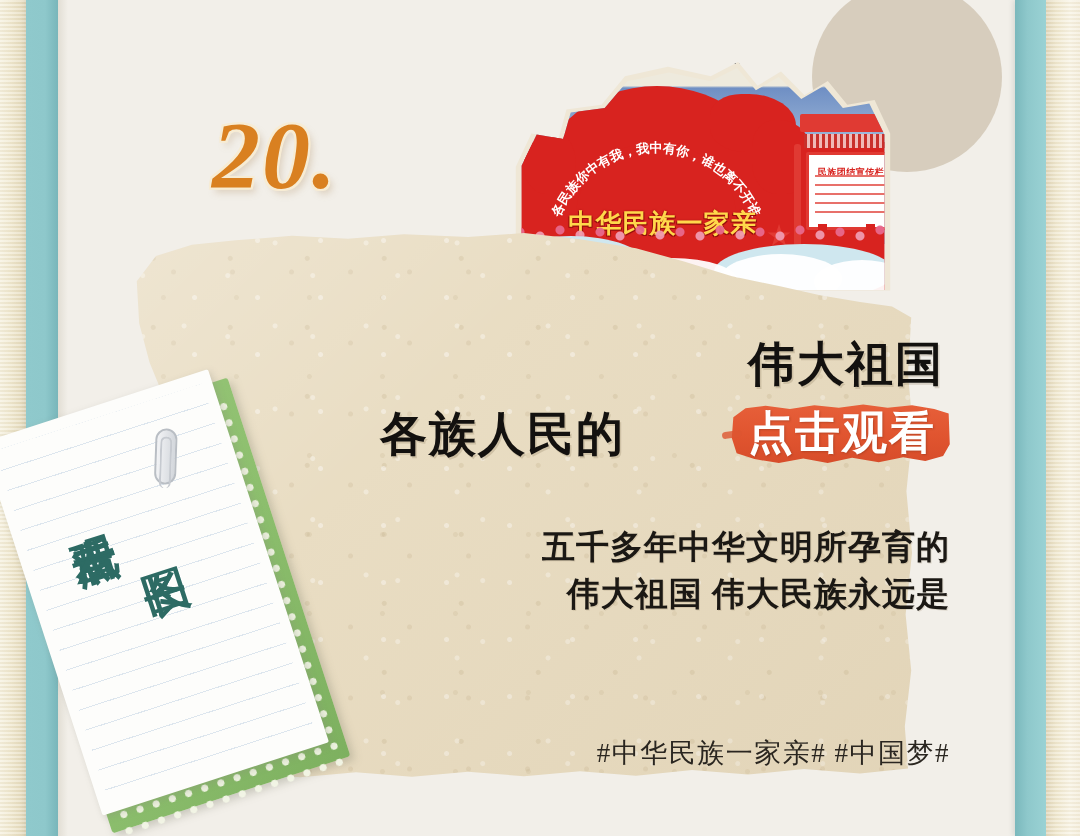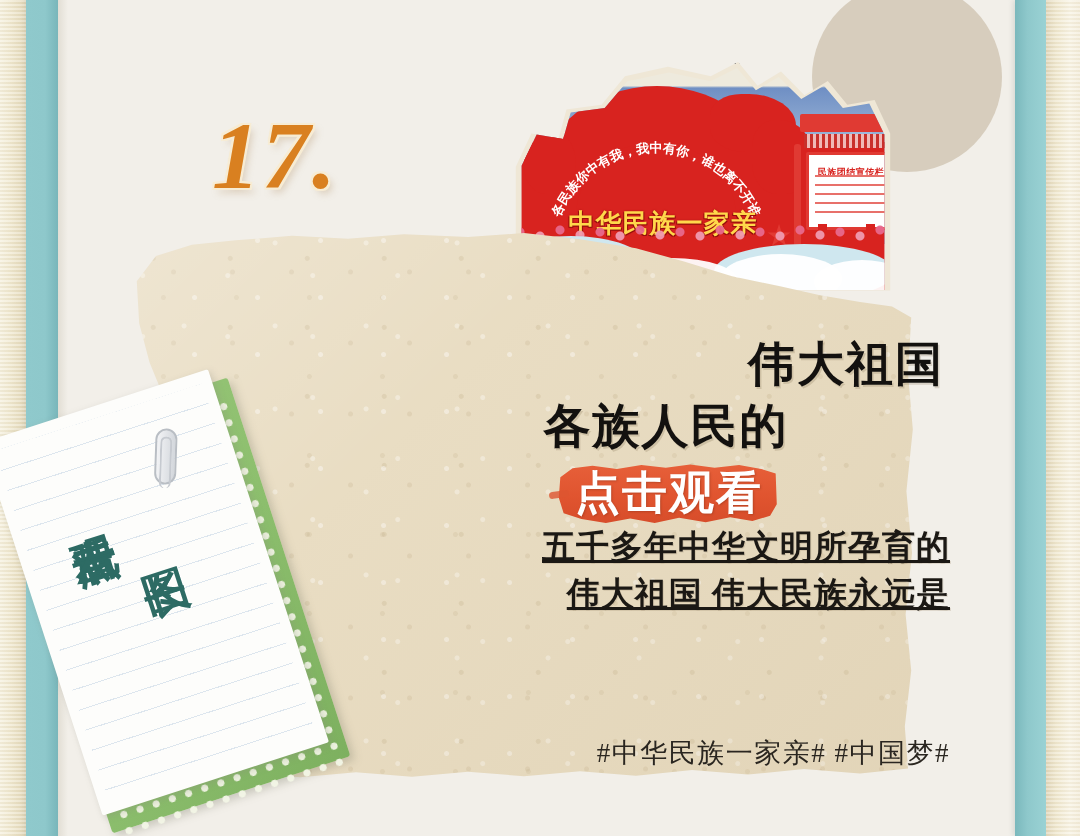--- a/index.html
+++ b/index.html
@@ -245,21 +245,21 @@
     position:absolute;left:380px;top:340px;width:572px;
     text-align:right;
   }
   .hl-line1{
     font-family:"Liberation Sans",sans-serif;font-weight:700;
     font-size:47px;line-height:1.02;color:#13110f;letter-spacing:2px;
     text-shadow:1.5px 1.5px 0 rgba(120,100,70,.22);
     padding-right:8px;
   }
   .hl-line2{
-    margin-top:14px;display:flex;align-items:center;justify-content:flex-end;gap:12px;flex-direction:column;
+    margin-top:14px;display:flex;align-items:center;justify-content:space-between;gap:5px;
   }
   .hl-plain{
     font-family:"Liberation Sans",sans-serif;font-weight:700;
     font-size:47px;line-height:1.02;color:#13110f;letter-spacing:2px;
     text-shadow:1.5px 1.5px 0 rgba(120,100,70,.22);
   }
   .brush{
     position:relative;margin-left:4px;padding:7px 16px 10px 18px;
   }
   .brush:before{
@@ -282,42 +282,42 @@
     text-shadow:1px 1px 2px rgba(140,50,25,.45);
   }
 
   
   .bodycopy{
     position:absolute;left:290px;top:524px;width:660px;text-align:right;
     font-family:"Liberation Serif",serif;font-weight:700;
     font-size:33px;line-height:1.42;color:#1b1814;letter-spacing:1px;
     text-shadow:1px 1px 0 rgba(140,120,88,.20);
   }
-  .bodycopy .bl{display:block;white-space:nowrap;text-decoration:underline;}
+  .bodycopy .bl{display:block;white-space:nowrap;}
 
   .hashtags{
     position:absolute;left:300px;top:735px;width:650px;text-align:right;
     font-family:"Liberation Serif",serif;font-weight:400;
     font-size:27px;color:#2a2620;letter-spacing:1.5px;
   }
 </style>
 </head>
 <body>
 
 <div class="stage">
 
   <div class="edge-cream-left"></div>
   <div class="edge-teal-left"></div>
   <div class="edge-gap-left"></div>
   <div class="edge-teal-right"></div>
   <div class="edge-cream-right"></div>
 
   <div class="deco-circle"></div>
 
-  <div class="index-number">17.</div>
+  <div class="index-number">20.</div>
 
   <div class="sticker">
     <div class="frame"></div>
     <div class="inner">
 
       <div class="bld l" style="left:8px;top:78px;width:24px;height:96px;"></div>
       <div class="bld" style="left:34px;top:96px;width:18px;height:78px;"></div>
       <div class="bld d" style="left:150px;top:70px;width:40px;height:106px;"></div>
       <div class="bld l" style="left:192px;top:88px;width:22px;height:88px;"></div>
       <div class="bld" style="left:216px;top:56px;width:16px;height:120px;"></div>

